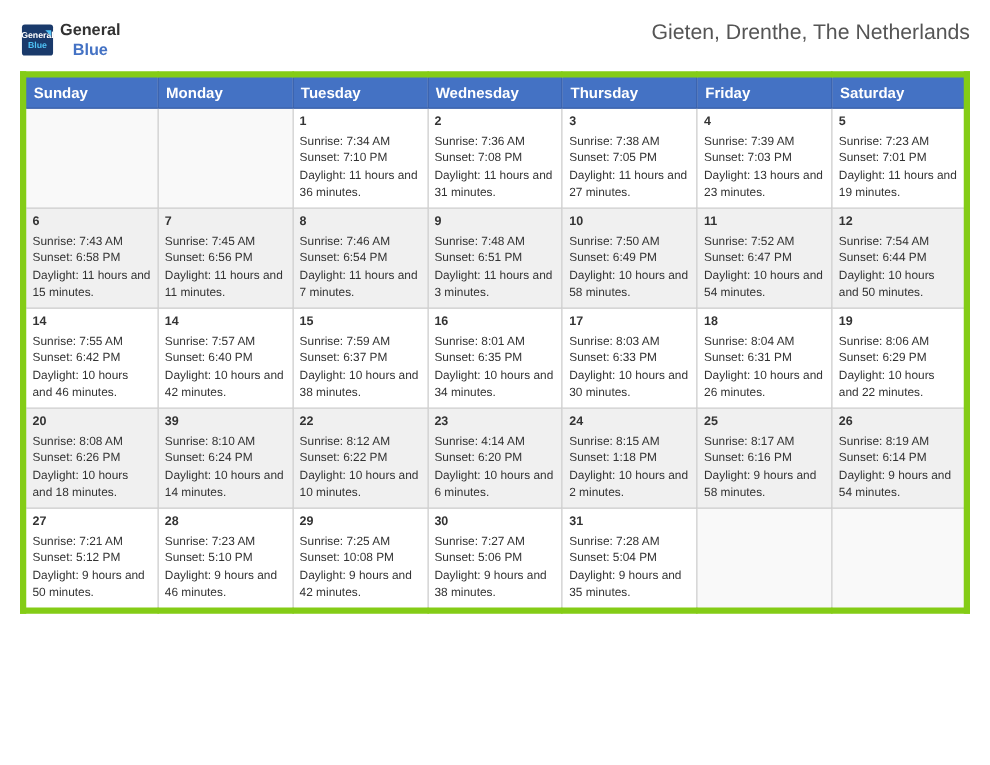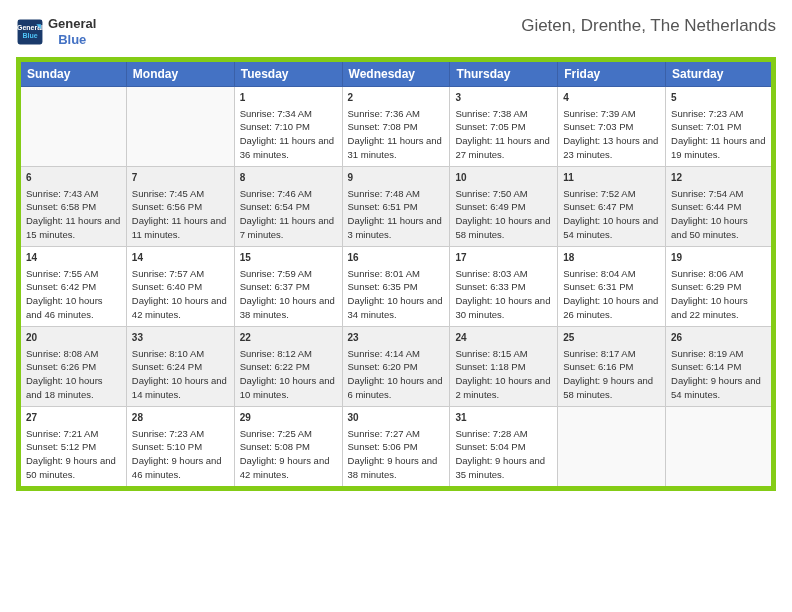--- a/index.html
+++ b/index.html
@@ -248,21 +248,21 @@
           </td>
         </tr>
         <tr class="row-shaded">
           <td>
             <span class="day-num">20</span>
             <div>Sunrise: 8:08 AM</div>
             <div>Sunset: 6:26 PM</div>
             <div>Daylight: 10 hours and 18 minutes.</div>
           </td>
           <td>
-            <span class="day-num">33</span>
+            <span class="day-num">39</span>
             <div>Sunrise: 8:10 AM</div>
             <div>Sunset: 6:24 PM</div>
             <div>Daylight: 10 hours and 14 minutes.</div>
           </td>
           <td>
             <span class="day-num">22</span>
             <div>Sunrise: 8:12 AM</div>
             <div>Sunset: 6:22 PM</div>
             <div>Daylight: 10 hours and 10 minutes.</div>
           </td>
@@ -300,21 +300,21 @@
           </td>
           <td>
             <span class="day-num">28</span>
             <div>Sunrise: 7:23 AM</div>
             <div>Sunset: 5:10 PM</div>
             <div>Daylight: 9 hours and 46 minutes.</div>
           </td>
           <td>
             <span class="day-num">29</span>
             <div>Sunrise: 7:25 AM</div>
-            <div>Sunset: 5:08 PM</div>
+            <div>Sunset: 10:08 PM</div>
             <div>Daylight: 9 hours and 42 minutes.</div>
           </td>
           <td>
             <span class="day-num">30</span>
             <div>Sunrise: 7:27 AM</div>
             <div>Sunset: 5:06 PM</div>
             <div>Daylight: 9 hours and 38 minutes.</div>
           </td>
           <td>
             <span class="day-num">31</span>

